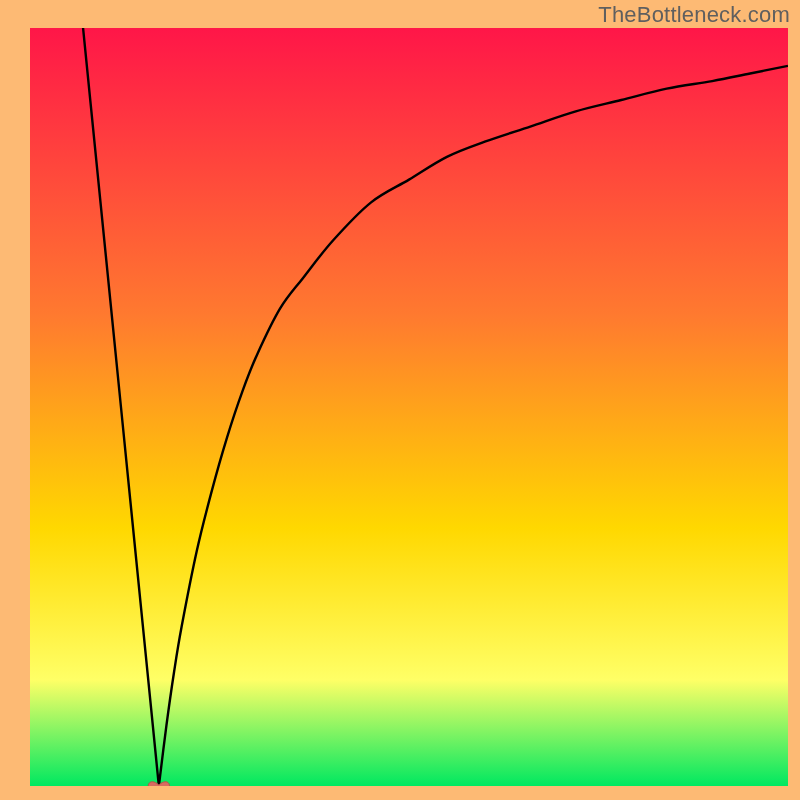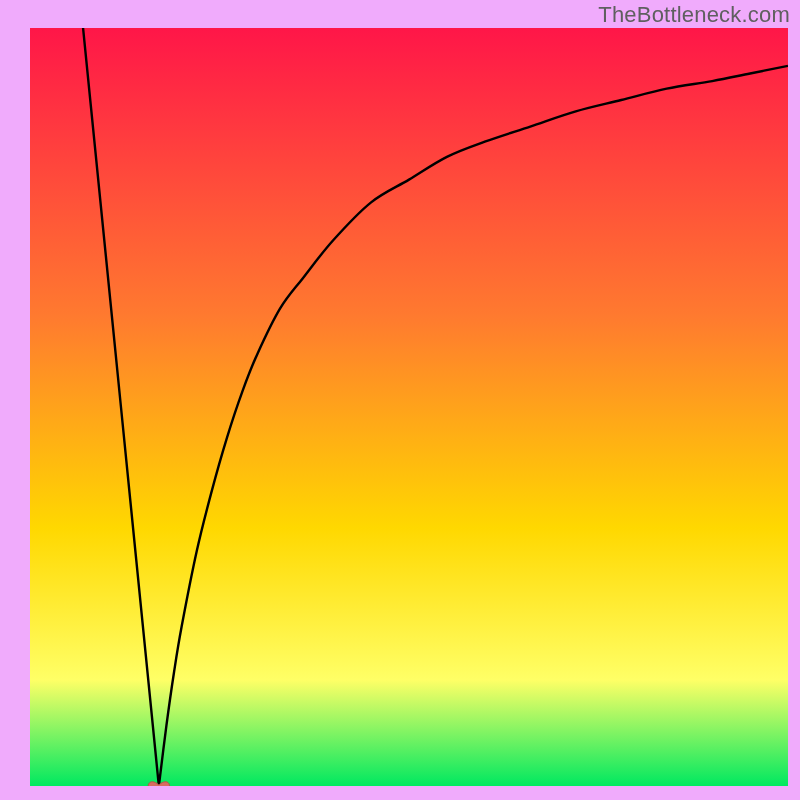--- a/index.html
+++ b/index.html
@@ -8,21 +8,21 @@
     width: 800px;
     height: 800px;
     background: #000000;
     overflow: hidden;
     font-family: Arial, Helvetica, sans-serif;
   }
   .outer {
     position: relative;
     width: 800px;
     height: 800px;
-    background: #f0abfc;
+    background: #fdba74;
   }
   .watermark {
     position: absolute;
     top: 2px;
     right: 10px;
     color: #5f5f5f;
     font-size: 22px;
     font-weight: 500;
     letter-spacing: 0.2px;
     z-index: 10;

